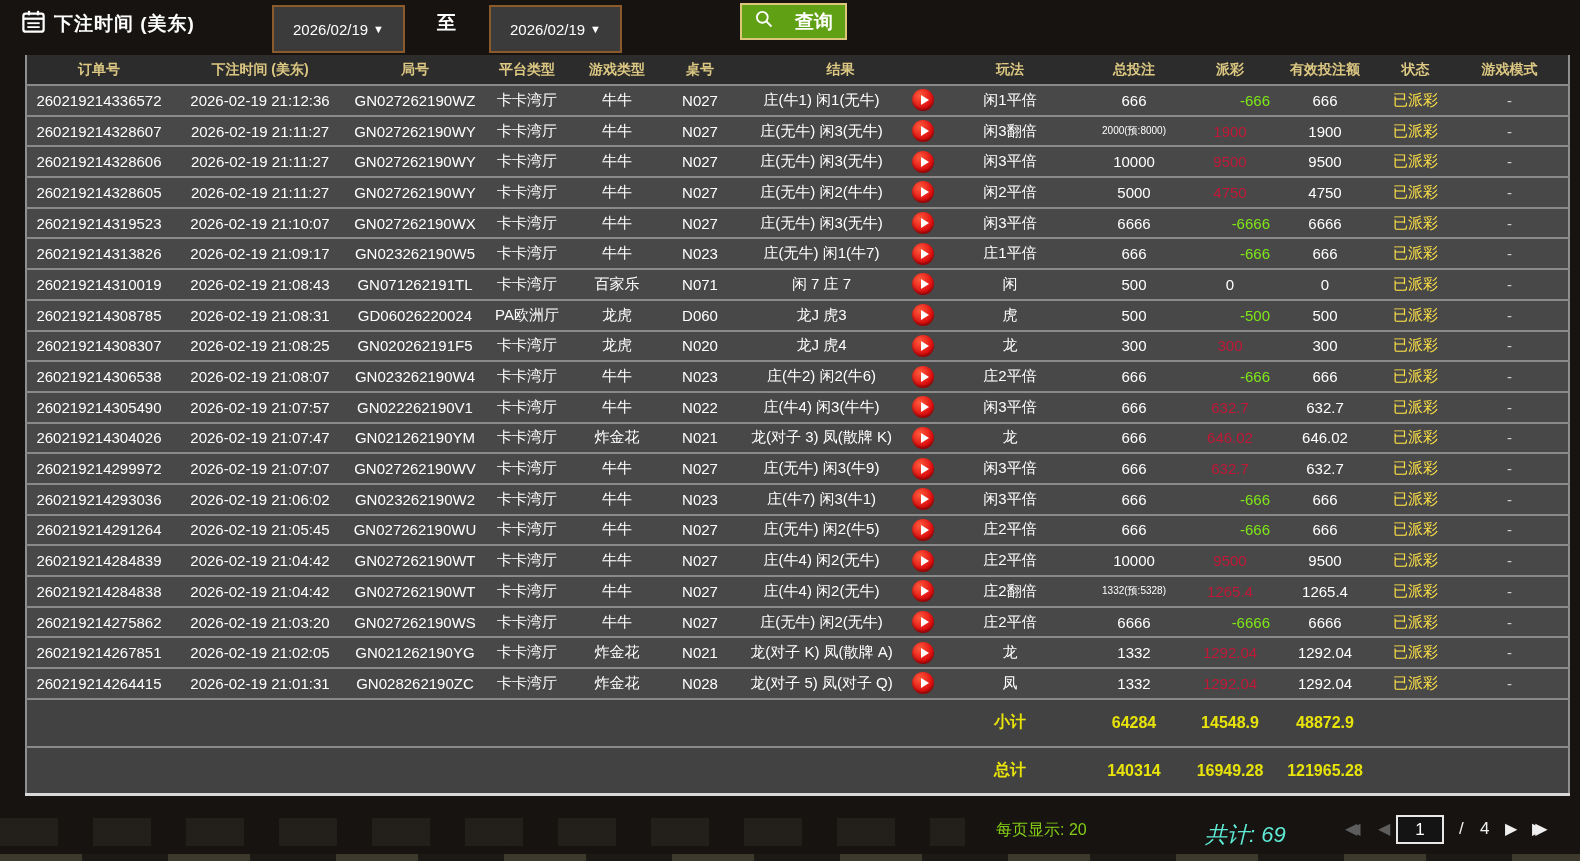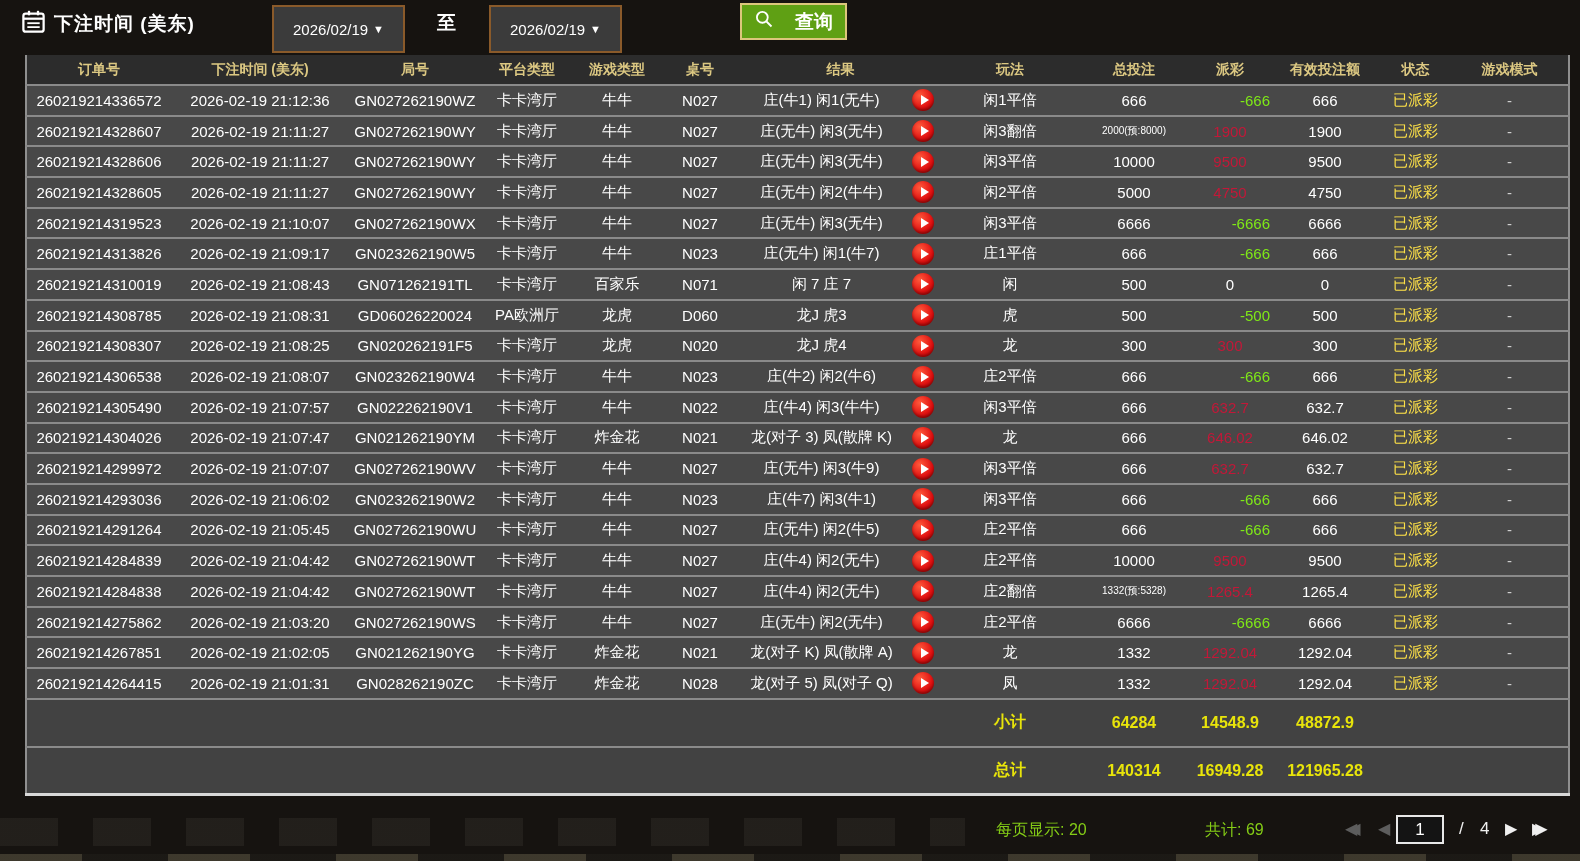--- a/index.html
+++ b/index.html
@@ -67,21 +67,21 @@
     margin-left:3px;
   }
   tr.sumrow td {
     background:#424242; color:#e8e40a; font-weight:bold; font-size:16px; height:48px;
   }
   tr.sumrow td.blank { background:#424242; }
 
   
   .pagebar { position:absolute; left:0; top:812px; width:100%; height:38px; }
   .perpage  { position:absolute; left:996px;  top:8px; font-size:16px; color:#84cc16; }
-  .totalcnt { position:absolute; left:1205px; top:8px; font-size:16px; color:#84cc16; }
+  .totalcnt { position:absolute; left:1205px; top:8px; font-size:22px; color:#5eead4;font-style:italic; }
   .pg-arrow { position:absolute; top:7px; font-size:16px; cursor:pointer; line-height:20px; }
   .pg-dbl   { letter-spacing:-9px; }
   .pg-first { left:1345px; color:#5d5d5d; }
   .pg-prev  { left:1378px; color:#5d5d5d; }
   .pg-input {
     position:absolute; left:1396px; top:3px; width:48px; height:29px;
     background:#141414; border:2px solid #e8e8e8; color:#fff;
     font-size:17px; text-align:center; font-family:inherit;
   }
   .pg-slash { position:absolute; left:1459px; top:7px; font-size:17px; color:#efefef; }

